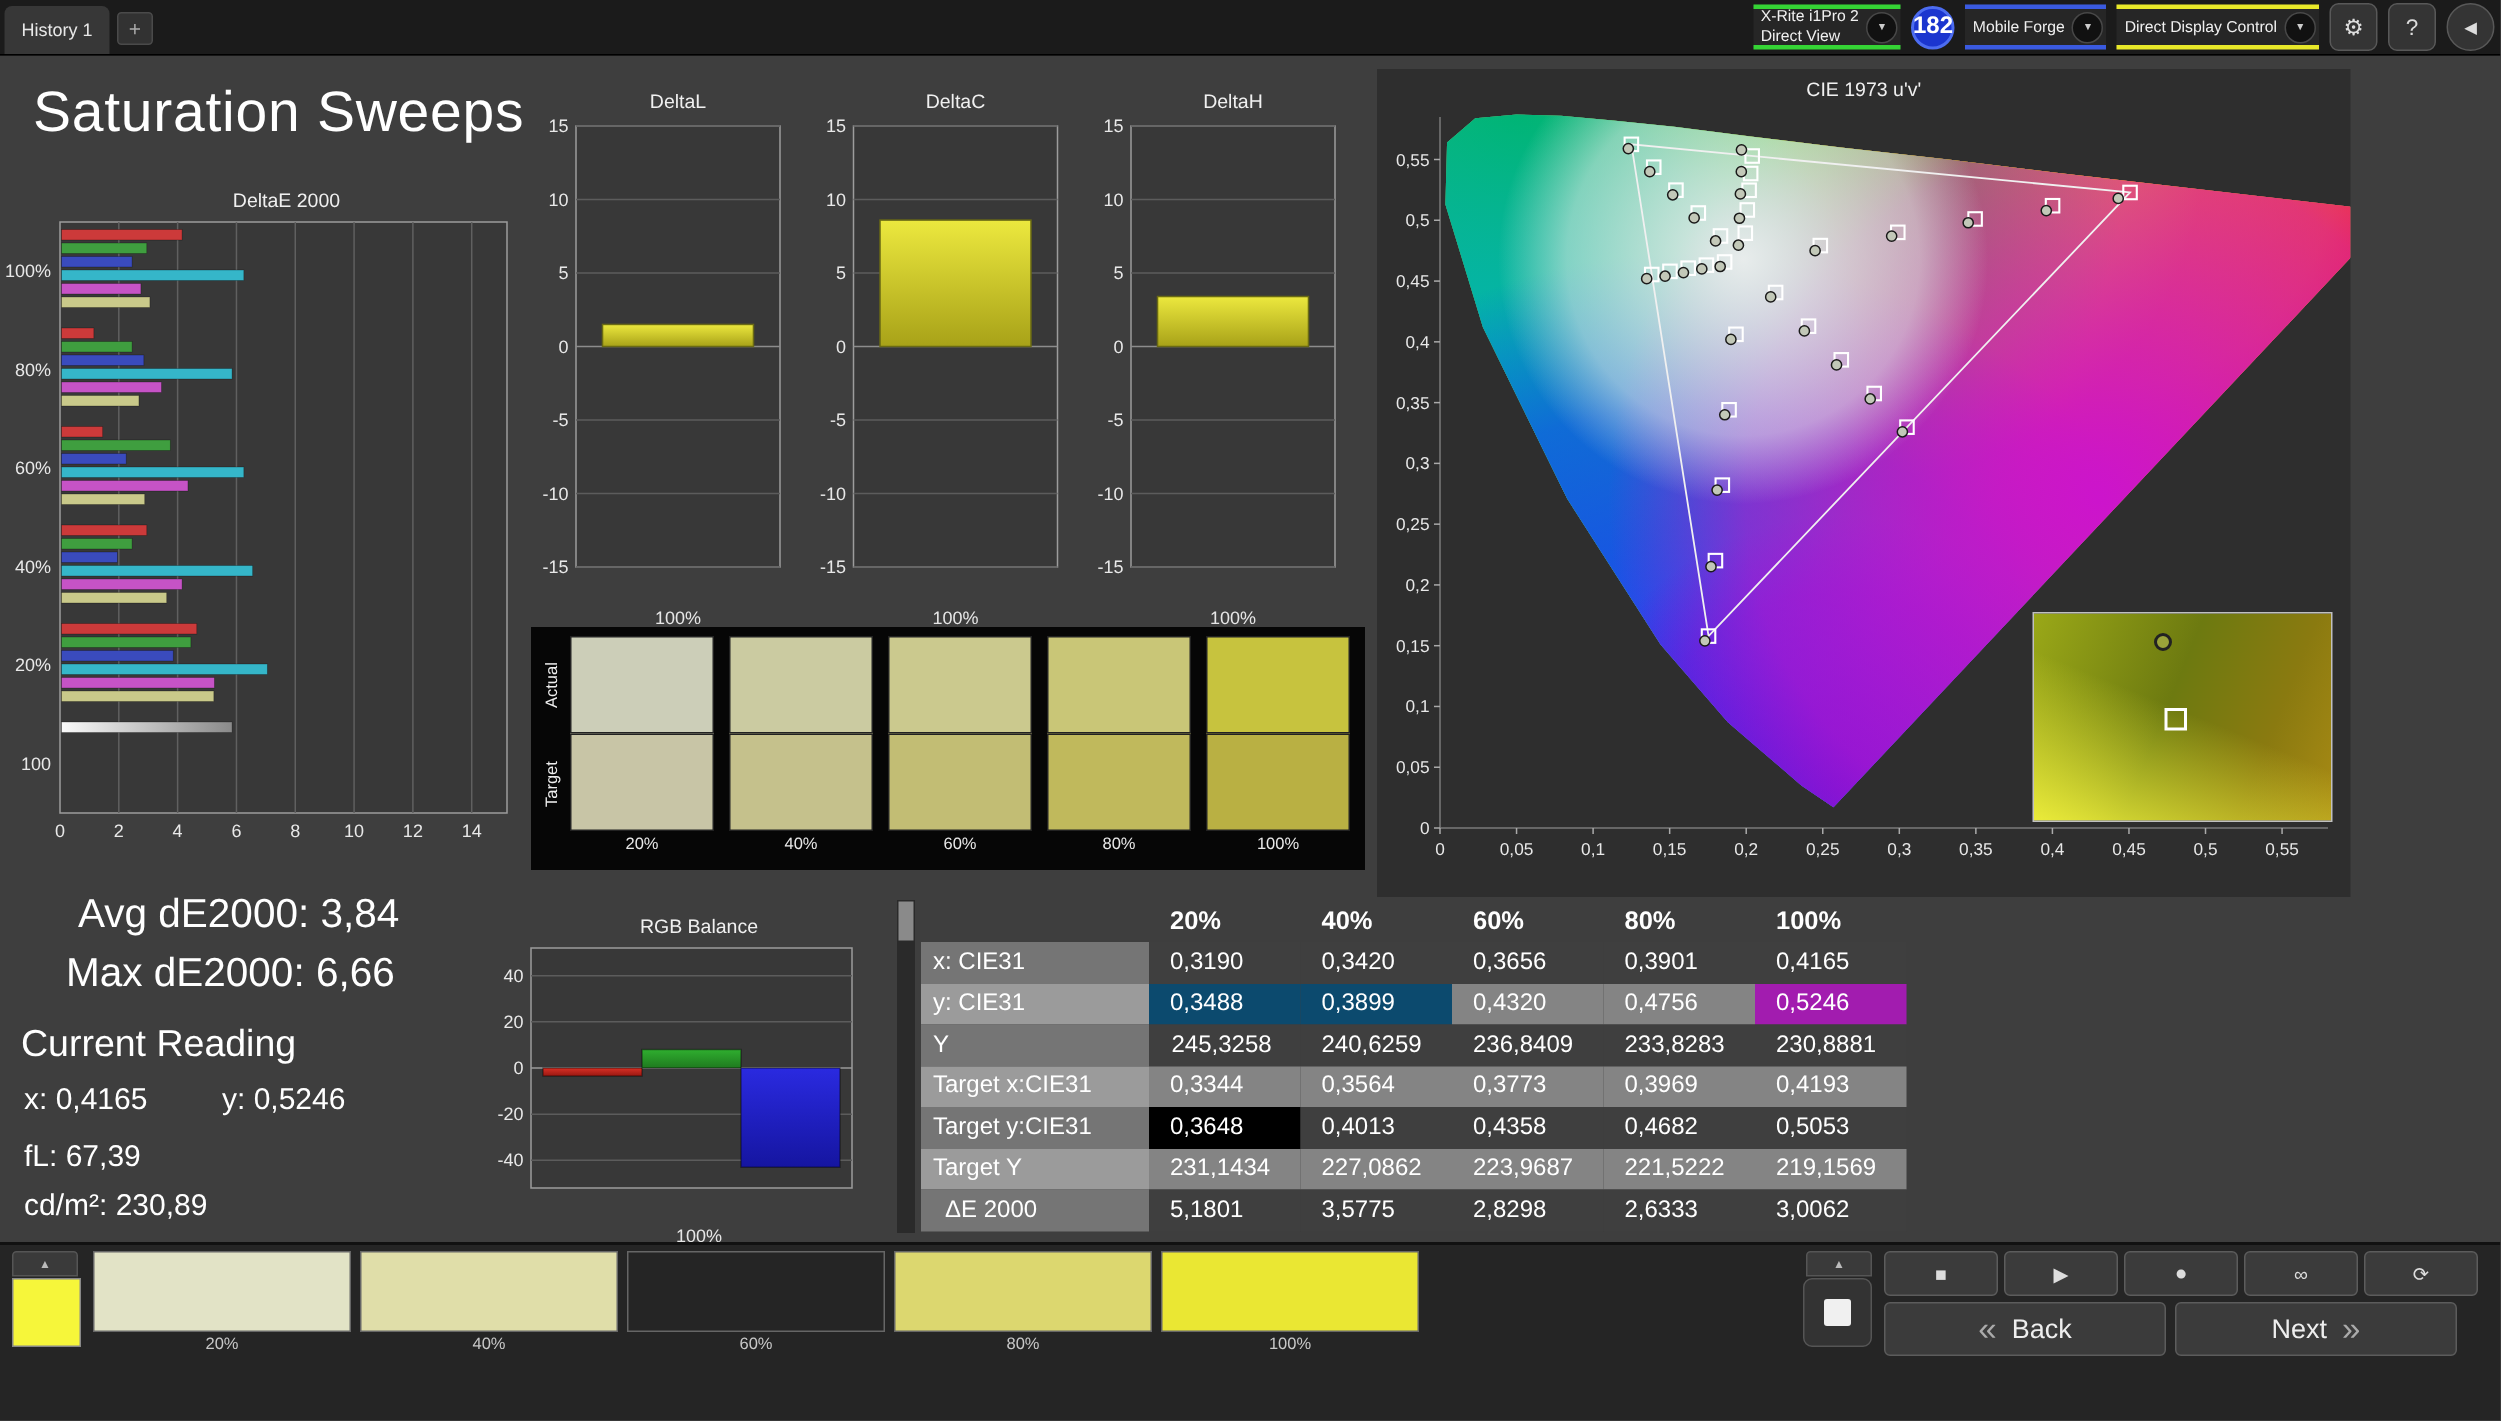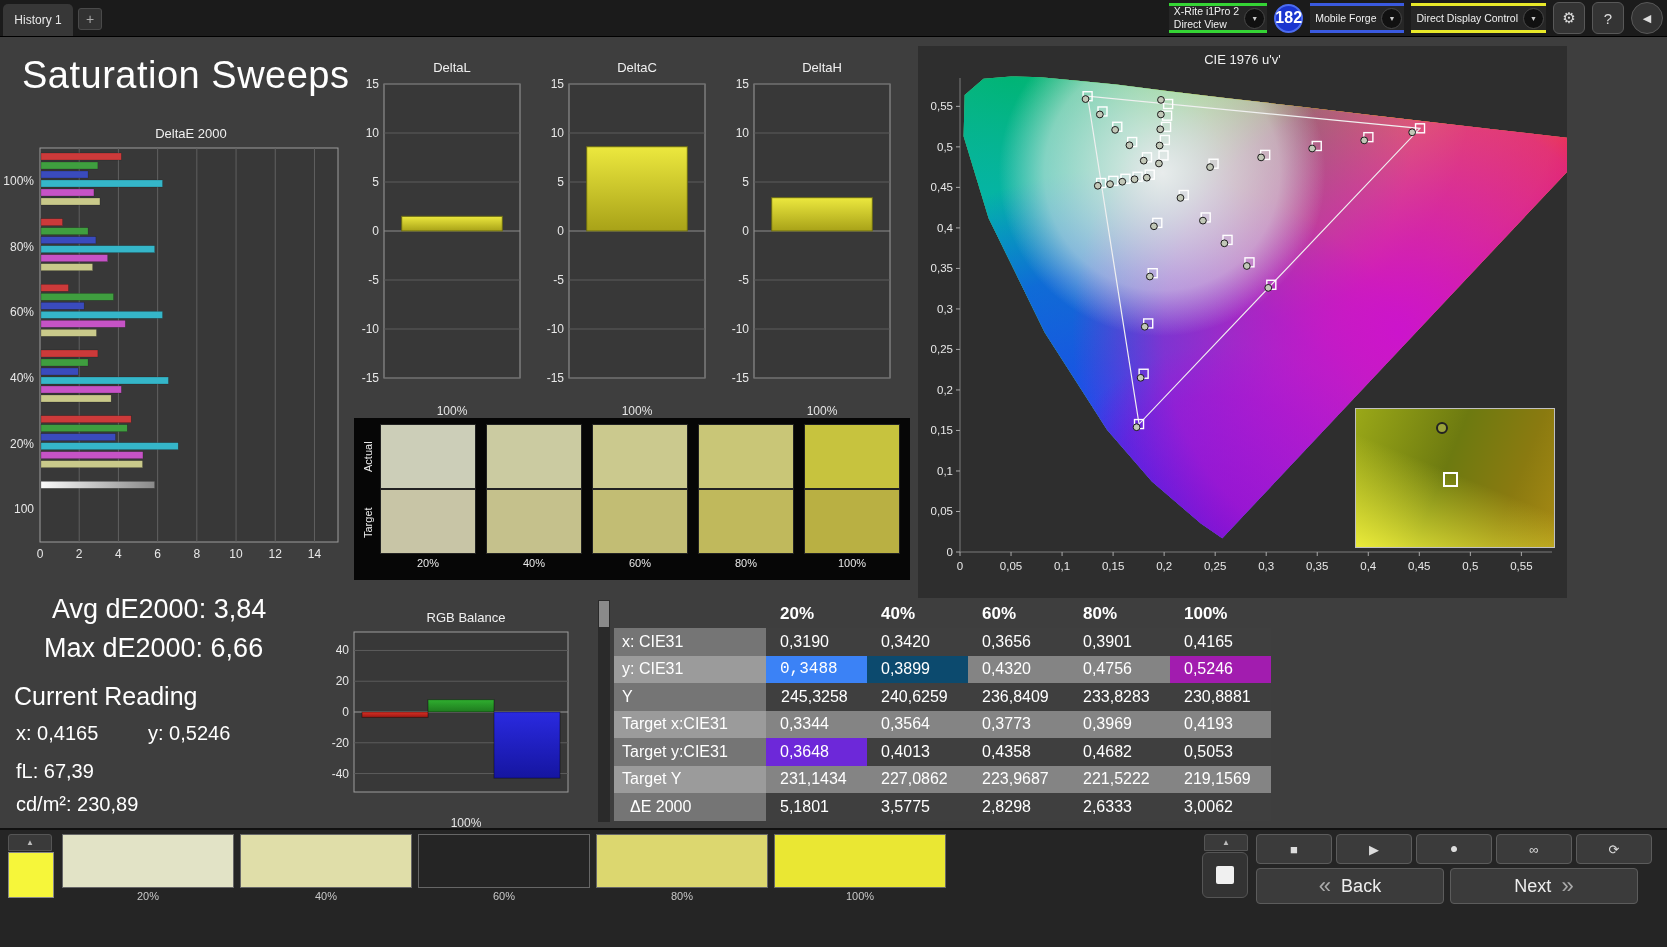--- a/index.html
+++ b/index.html
@@ -304,21 +304,21 @@
           </div>
           <div class="strip-col">
             <div class="strip-swatch" style="background: rgb(199, 195, 62);"></div>
             <div class="strip-swatch" style="background: rgb(185, 176, 67);"></div>
             <div class="strip-label">100%</div>
           </div>
         </div>
   </div>
 
   <div id="cie-panel">
-    <div class="chart-title">CIE 1976 u'v'</div>
+    <div class="chart-title">CIE 1973 u'v'</div>
     <div id="cie-box"><svg width="649" height="520" viewBox="0 0 649 520">
             <defs>
               <clipPath id="locusClip">
                 <path d="M677.9,71.2L572.8,59.0L454.4,45.3L380.9,36.4L309.4,28.3L249.2,21.0L198.2,14.5L157.3,10.4L122.6,7.2L93.0,6.4L65.5,8.8L46.7,25.0L45.6,66.3L70.6,148.2L126.7,262.4L189.0,359.7L233.9,411.5L282.9,453.6L304.3,468.2Z"></path>
               </clipPath>
               <radialGradient id="blob0" gradientUnits="userSpaceOnUse" cx="677.8896551724138" cy="72.82051282051282" r="510.3448275862069">
                 <stop offset="0" stop-color="#ff0f0f" stop-opacity="1"></stop>
                 <stop offset="0.72" stop-color="#ff0f0f" stop-opacity="0.55"></stop>
                 <stop offset="1" stop-color="#ff0f0f" stop-opacity="0"></stop>
               </radialGradient>
@@ -552,21 +552,21 @@
           <div class="t-row">
             <div class="t-label" style="background: rgb(117, 117, 117);">x: CIE31</div>
             <div class="t-cell" style="background: rgb(63, 63, 63);">0,3190</div>
             <div class="t-cell" style="background: rgb(63, 63, 63);">0,3420</div>
             <div class="t-cell" style="background: rgb(63, 63, 63);">0,3656</div>
             <div class="t-cell" style="background: rgb(63, 63, 63);">0,3901</div>
             <div class="t-cell" style="background: rgb(63, 63, 63);">0,4165</div>
           </div>
           <div class="t-row">
             <div class="t-label" style="background: rgb(155, 155, 155);">y: CIE31</div>
-            <div class="t-cell" style="background: #3b82f6; font-family: Liberation Mono, monospace;">0,3488</div>
+            <div class="t-cell" style="background: #0c4a6e;">0,3488</div>
             <div class="t-cell" style="background: #0c4a6e;">0,3899</div>
             <div class="t-cell" style="background: rgb(132, 132, 132);">0,4320</div>
             <div class="t-cell" style="background: rgb(132, 132, 132);">0,4756</div>
             <div class="t-cell" style="background: #a21caf;">0,5246</div>
           </div>
           <div class="t-row">
             <div class="t-label" style="background: rgb(117, 117, 117);">Y</div>
             <div class="t-cell" style="background: rgb(63, 63, 63); padding-left: 15px;">245,3258</div>
             <div class="t-cell" style="background: rgb(63, 63, 63);">240,6259</div>
             <div class="t-cell" style="background: rgb(63, 63, 63);">236,8409</div>
@@ -576,21 +576,21 @@
           <div class="t-row">
             <div class="t-label" style="background: rgb(155, 155, 155);">Target x:CIE31</div>
             <div class="t-cell" style="background: rgb(132, 132, 132);">0,3344</div>
             <div class="t-cell" style="background: rgb(132, 132, 132);">0,3564</div>
             <div class="t-cell" style="background: rgb(132, 132, 132);">0,3773</div>
             <div class="t-cell" style="background: rgb(132, 132, 132);">0,3969</div>
             <div class="t-cell" style="background: rgb(132, 132, 132);">0,4193</div>
           </div>
           <div class="t-row">
             <div class="t-label" style="background: rgb(117, 117, 117);">Target y:CIE31</div>
-            <div class="t-cell" style="background: #6d28d9;">0,3648</div>
+            <div class="t-cell" style="background: #000000;">0,3648</div>
             <div class="t-cell" style="background: rgb(63, 63, 63);">0,4013</div>
             <div class="t-cell" style="background: rgb(63, 63, 63);">0,4358</div>
             <div class="t-cell" style="background: rgb(63, 63, 63);">0,4682</div>
             <div class="t-cell" style="background: rgb(63, 63, 63);">0,5053</div>
           </div>
           <div class="t-row">
             <div class="t-label" style="background: rgb(155, 155, 155);">Target Y</div>
             <div class="t-cell" style="background: rgb(132, 132, 132);">231,1434</div>
             <div class="t-cell" style="background: rgb(132, 132, 132);">227,0862</div>
             <div class="t-cell" style="background: rgb(132, 132, 132);">223,9687</div>

